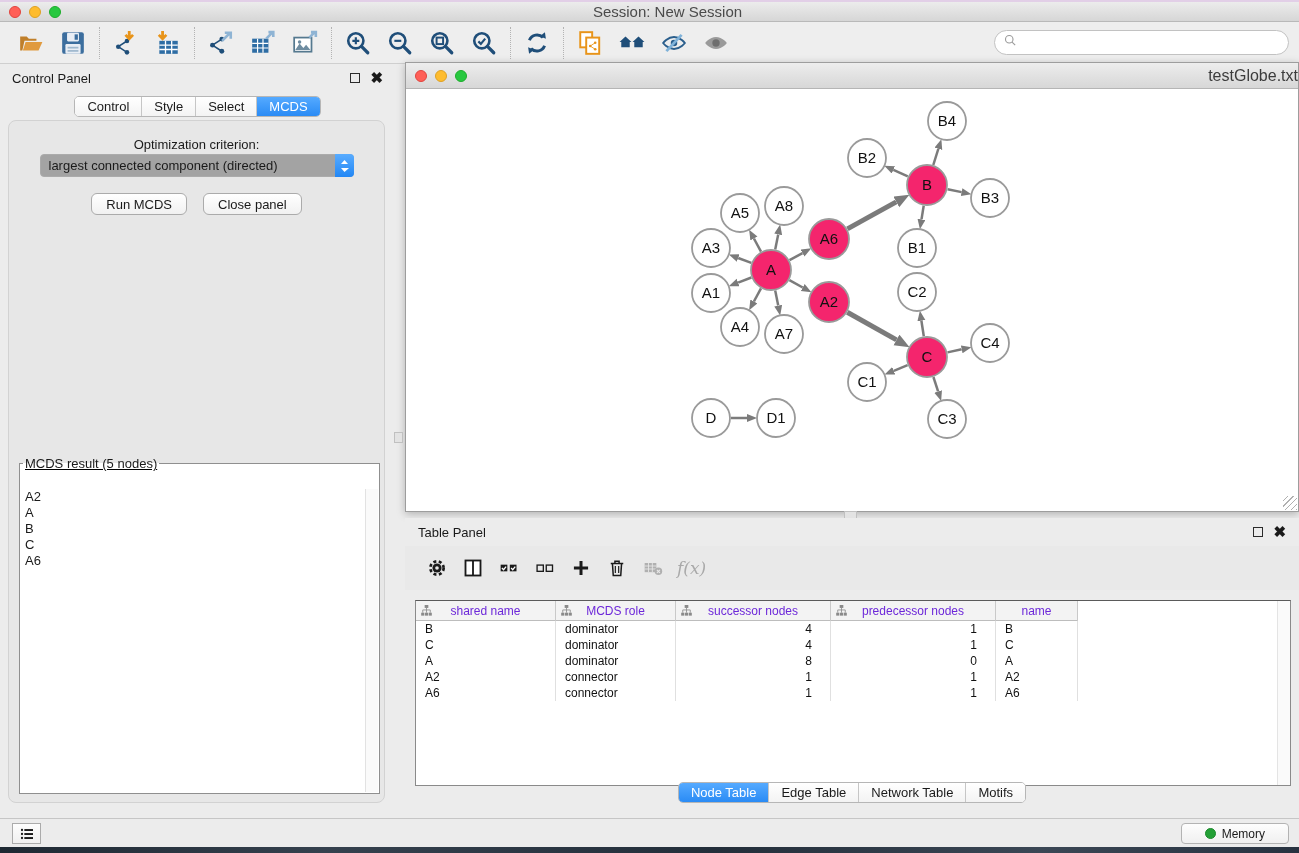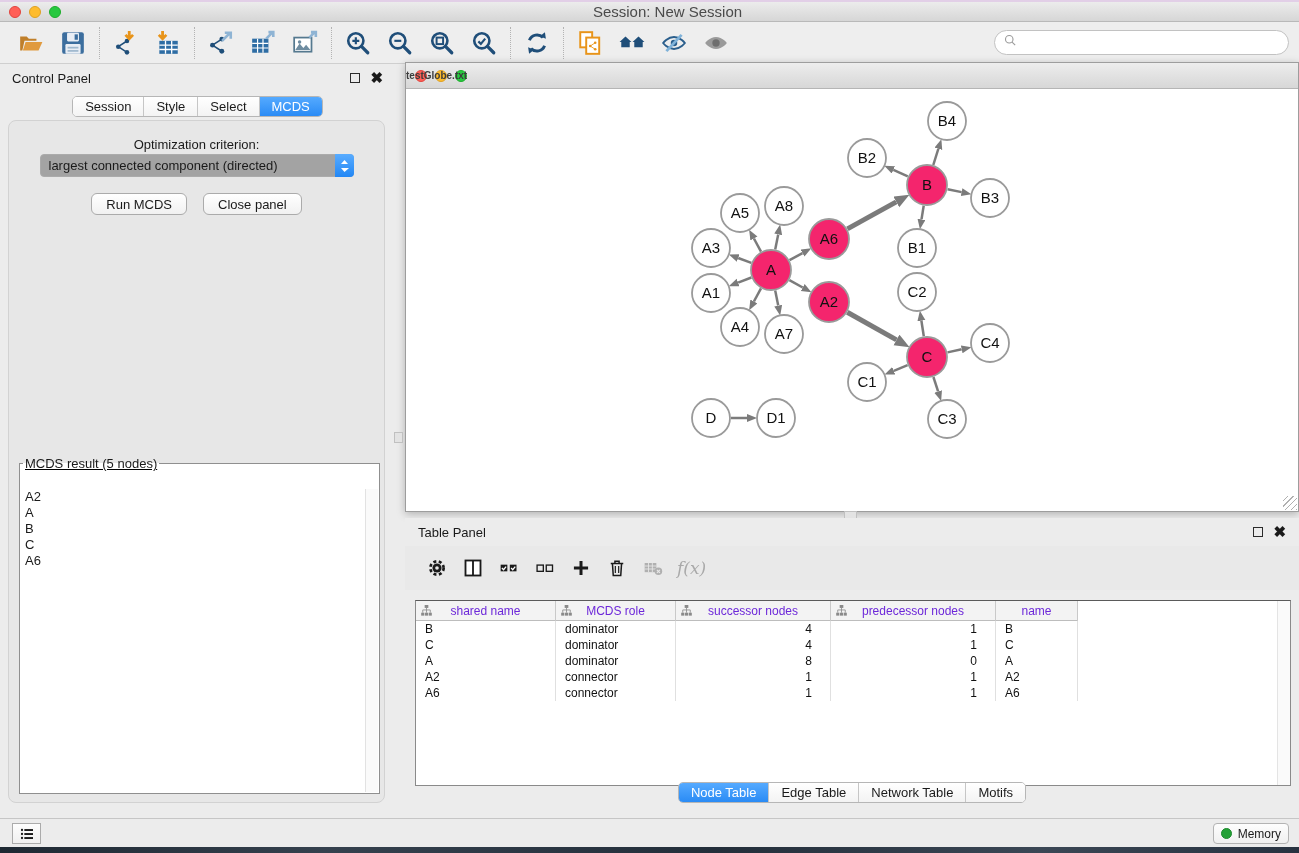--- a/index.html
+++ b/index.html
@@ -67,21 +67,21 @@
   .result-list { position:absolute; left:1px; right:14px; top:18px; bottom:1px; overflow:hidden; }
   .result-item { font-size:13px; color:#1a1a1a; line-height:16px; padding-left:4px; }
   .result-scrollbar { position:absolute; right:1px; top:18px; bottom:1px; width:13px;
     background:#fafafa; border-left:1px solid #e2e2e2; }
 
   
   .network-window { position:absolute; left:405px; top:62px; width:894px; height:450px;
     background:#fff; border:1px solid #9d9d9d; box-shadow:0 2px 8px rgba(0,0,0,0.25); }
   .nw-titlebar { height:26px; background:linear-gradient(#ededed,#d7d7d7);
     border-bottom:1px solid #b5b5b5; display:flex; align-items:center; position:relative; }
-  .nw-titlebar .title { position:absolute; left:0; right:0; text-align:left; font-size:10px; color:#3c3c3c;font-weight:bold; }
+  .nw-titlebar .title { position:absolute; left:0; right:0; text-align:right; font-size:16px; color:#3c3c3c; }
   .nw-canvas { position:relative; width:892px; height:422px; background:#fff; overflow:hidden; }
   .resize-grip { position:absolute; right:1px; bottom:1px; width:14px; height:14px;
     background:repeating-linear-gradient(135deg, transparent 0 3px, #b0b0b0 3px 4px); }
 
   .splitter-handle-left { position:absolute; left:394px; top:432px; width:9px; height:11px;
     background:#e3e3e3; border:1px solid #c0c0c0; }
   .splitter-handle-bottom { position:absolute; left:844px; top:511px; width:13px; height:8px;
     background:#e3e3e3; border:1px solid #c0c0c0; }
 
   
@@ -109,21 +109,21 @@
     background:#fafafa; border-left:1px solid #e4e4e4; }
 
   .tp-tabs { position:absolute; left:0; bottom:9px; width:100%; text-align:center; }
 
   
   .statusbar { position:absolute; left:0; top:818px; width:1299px; height:29px;
     background:#ececec; border-top:1px solid #c6c6c6; }
   .list-btn { position:absolute; left:12px; top:4px; width:29px; height:21px;
     background:linear-gradient(#fdfdfd,#f0f0f0); border:1px solid #ababab;
     display:flex; align-items:center; justify-content:center; }
-  .memory-btn { position:absolute; right:10px; top:4px; height:21px; padding:0 7px;
+  .memory-btn { position:absolute; right:10px; top:4px; height:21px; padding:0 23px;
     background:linear-gradient(#fdfdfd,#f0f0f0); border:1px solid #b3b3b3; border-radius:4px;
     display:flex; align-items:center; gap:6px; font-size:12px; color:#1a1a1a; }
   .mem-dot { width:11px; height:11px; border-radius:50%; background:#23a036; border:1px solid #1b8a2c; }
 
   .wallpaper { position:absolute; left:0; top:847px; width:1299px; height:6px;
     background:linear-gradient(90deg,#1e2832,#3a4document:none;#35414e 25%,#232e3a 55%,#3b4755 80%,#273240); }
 </style>
 </head>
 <body>
 
@@ -285,21 +285,21 @@
 </div>
 
 <div class="control-panel">
   <div class="panel-header">
     <span class="panel-title">Control Panel</span>
     <span class="float-icon"></span>
     <span class="close-icon">✖</span>
   </div>
   <div class="cp-tabs">
     <span class="seg">
-      <span class="seg-item">Session</span>
+      <span class="seg-item">Control</span>
       <span class="seg-item">Style</span>
       <span class="seg-item">Select</span>
       <span class="seg-item active">MCDS</span>
     </span>
   </div>
   <div class="cp-content">
     <div class="opt-label">Optimization criterion:</div>
     <div class="dropdown">
       <span class="dd-value">largest connected component (directed)</span>
       <span class="dd-stepper">

